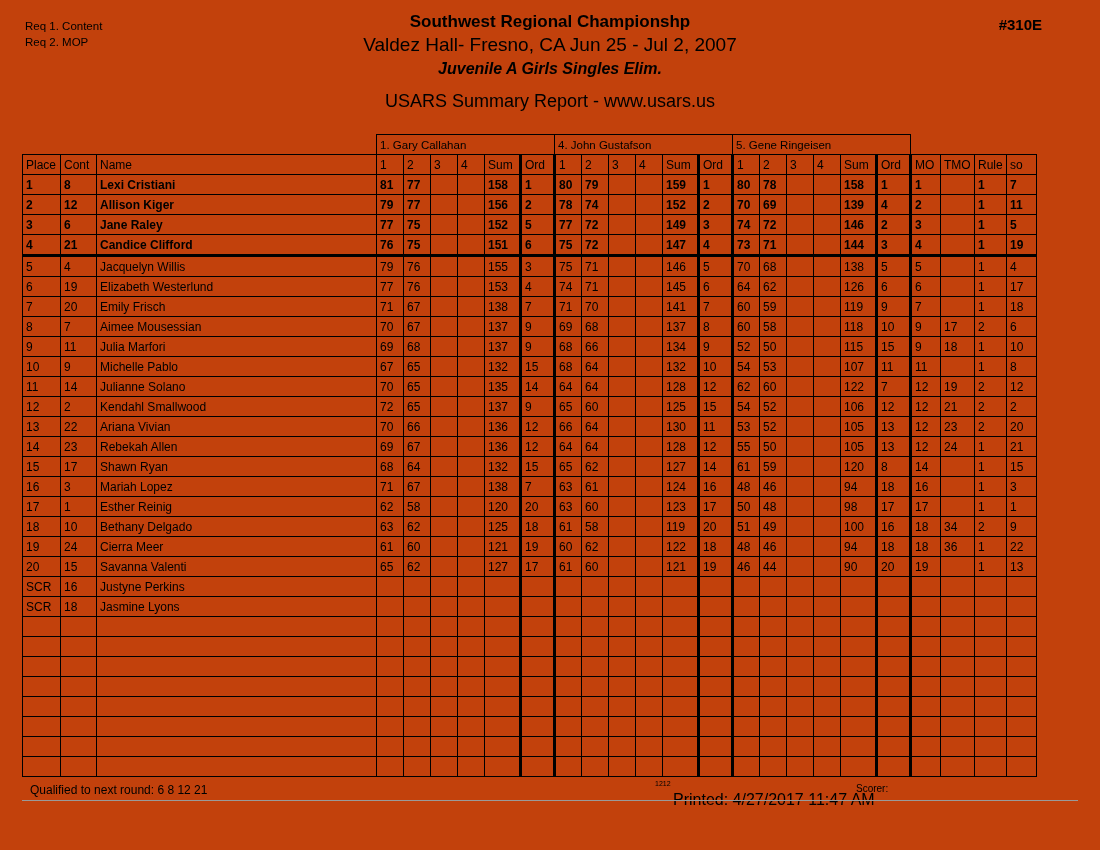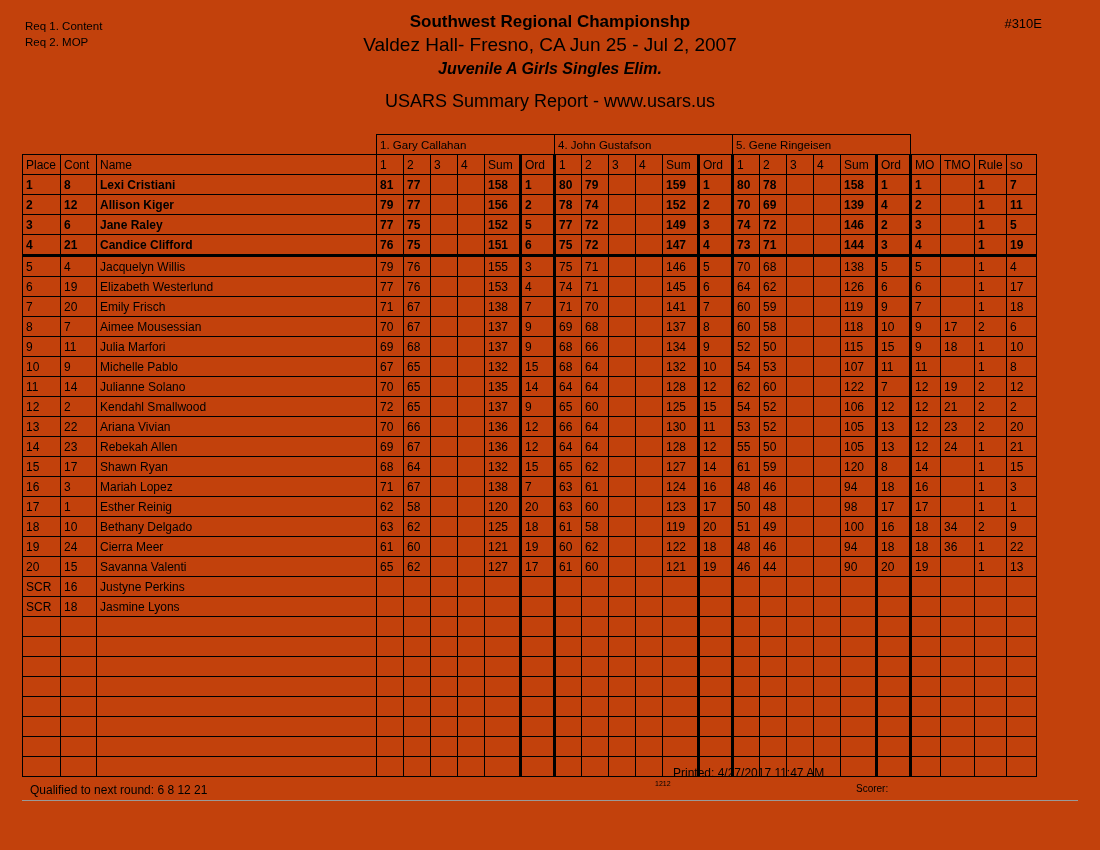--- a/index.html
+++ b/index.html
@@ -5,41 +5,41 @@
   html,body{margin:0;padding:0;background:#fff;}
   .page{position:relative;width:1100px;height:850px;background:#c2410c;
         font-family:"Liberation Sans",sans-serif;color:#000;overflow:hidden;}
 
   .req{position:absolute;left:25px;top:18px;font-size:11.5px;line-height:16px;}
   .titles{position:absolute;left:0;top:12px;width:1100px;text-align:center;}
   .title{font-size:17px;font-weight:bold;}
   .venue{font-size:19px;margin-top:2px;}
   .event{font-size:16px;font-weight:bold;margin-top:4px;font-style:italic;}
   .report{font-size:18px;margin-top:13px;}
-  .docnum{position:absolute;right:58px;top:16px;font-size:13px;font-weight:normal;}
+  .docnum{position:absolute;right:58px;top:16px;font-size:15px;font-weight:bold;}
 
   table.results{position:absolute;left:22px;top:134px;border-collapse:collapse;
         table-layout:fixed;font-size:12px;}
   table.results td,table.results th{border:1px solid #000;height:19px;padding:0 3px;
         overflow:hidden;white-space:nowrap;font-weight:normal;text-align:left;
         vertical-align:middle;}
   .noborder{border:none !important;}
   .judge-box{font-size:11.5px;height:19px;}
   thead .c-score,thead .c-sum,thead .c-mo,thead .c-tmo,thead .c-rule,thead .c-so{text-align:left;}
   .c-place,.c-cont{text-align:center;}
   .c-sum{text-align:right;}
   .c-ord{border-left:3px solid #000 !important;border-right:3px solid #000 !important;
         font-weight:bold;text-align:center;}
   .c-rule,.c-so{text-align:right;}
   tr.qualified td{font-weight:bold;}
   tr.heavy-bottom td{border-bottom:3px solid #000;}
 
   .f-qual{position:absolute;left:30px;top:783px;font-size:12px;}
   .f-mark{position:absolute;left:655px;top:780px;font-size:7px;}
-  .f-printed{position:absolute;left:673px;top:766px;font-size:12px;}
+  .f-printed{position:absolute;left:673px;top:791px;font-size:16px;}
   .f-scorer{position:absolute;left:856px;top:783px;font-size:10px;}
   .bottom-rule{position:absolute;left:22px;top:800px;width:1056px;border-top:1px solid #9a9a9a;height:0;}
 </style>
 </head>
 <body>
 
 <div class="page">
 
   <div class="req">
     <div>Req 1. Content</div>

